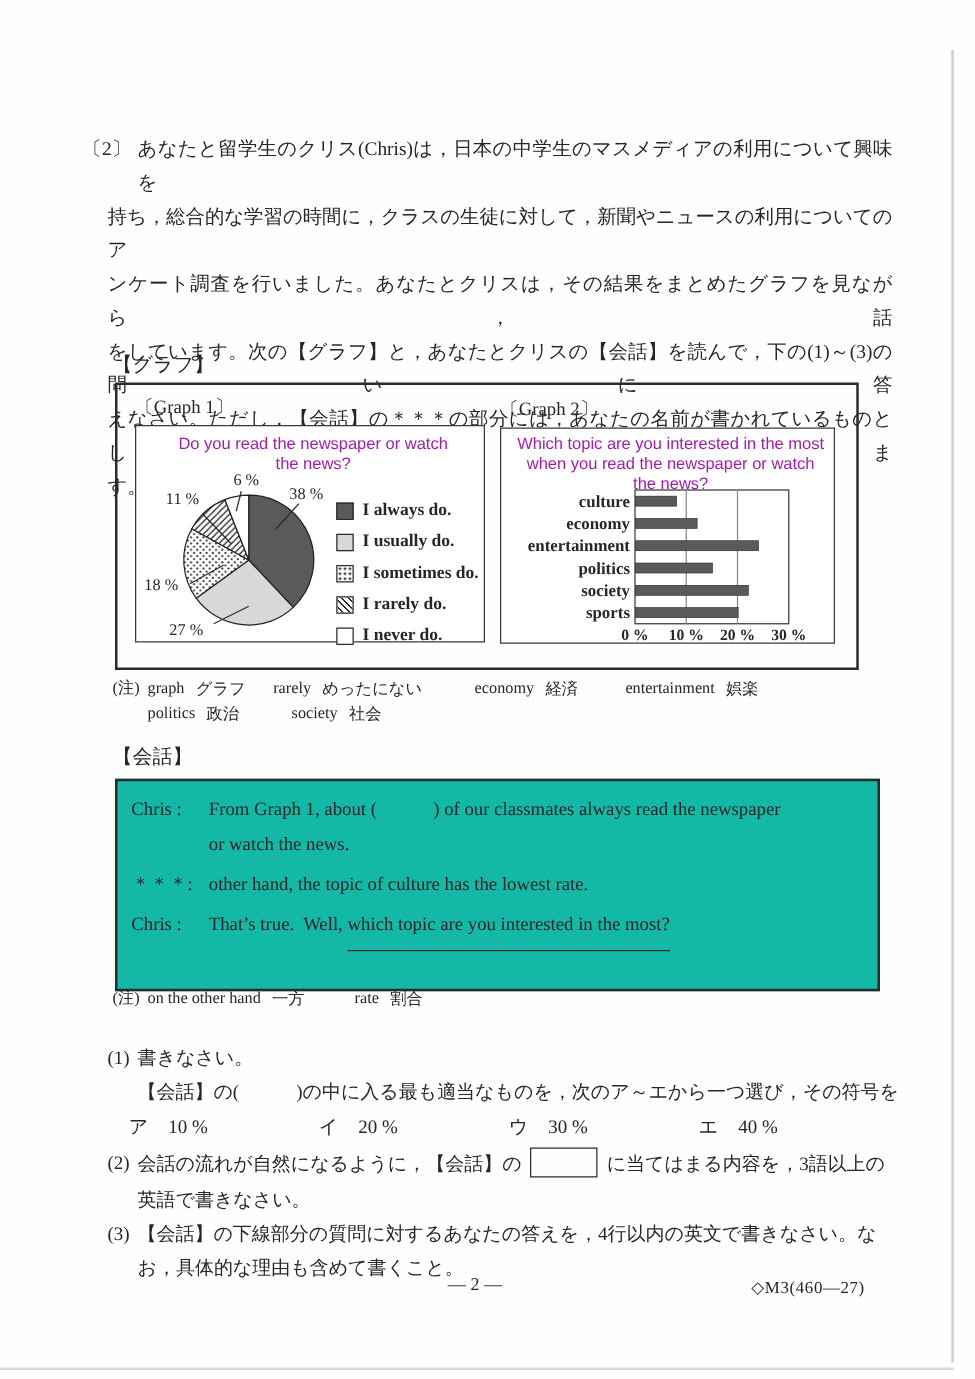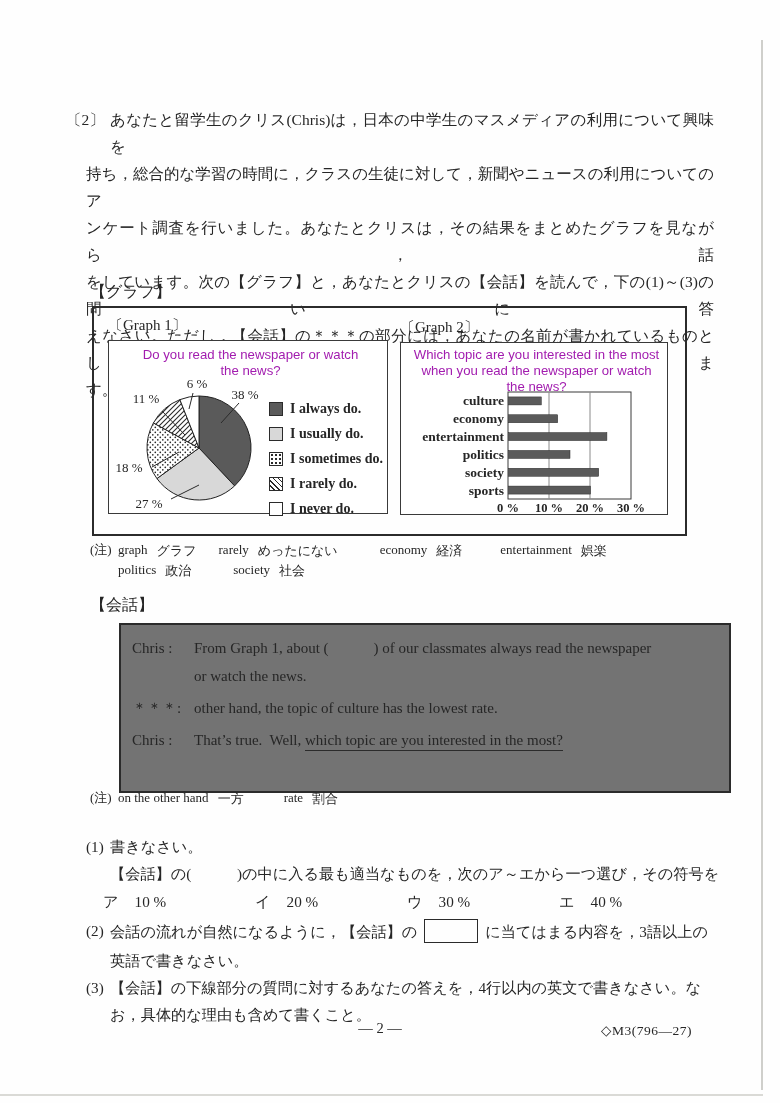--- a/index.html
+++ b/index.html
@@ -37,27 +37,27 @@
   
   .note-row{position:absolute;left:90px;font-size:13px;display:flex;align-items:baseline;}
   .note-row1{top:541px;}
   .note-row2{top:562px;}
   .note-label{width:28px;flex:none;}
   .note-pair{display:flex;gap:9px;white-space:pre;}
   .note-indent{width:28px;flex:none;}
   
   .conv-header{position:absolute;left:90px;top:595px;font-size:16px;}
   .conv-box{position:absolute;left:92px;top:623px;width:608px;height:157px;border:2px solid #2b2b2b;
-            background:#737373;padding-top:9px;margin-left:27px;}
+            background:#14b8a6;padding-top:9px;}
   .turn{display:flex;margin:0 0 4px 11px;font-size:15px;line-height:28px;}
   .spk{width:62px;flex:none;white-space:pre;}
   .txt{flex:1;}
   .cline{white-space:pre;}
   .blank-box{display:inline-block;width:50px;height:23px;border:1.5px solid #2b2b2b;vertical-align:-6px;margin:0 5px;}
-  .u{border-bottom:1.3px solid #2b2b2b;padding-bottom:2px;}
+  .u{border-bottom:1.3px solid #2b2b2b;padding-bottom:12px;}
   .conv-note{top:789px;}
   
   .questions{position:absolute;left:110px;top:833px;width:606px;font-size:15.2px;line-height:27px;}
   .q{position:relative;}
   .q-num{position:absolute;left:-24px;top:0;}
   .options{display:flex;margin:1px 0 2px -7px;}
   .option{width:152px;display:flex;gap:16px;white-space:pre;}
   .inline-blank{display:inline-block;width:52px;height:22px;border:1.5px solid #2b2b2b;vertical-align:-6px;margin:0 7px;}
   .qline{white-space:pre;}
   .q2line{line-height:30px;}
@@ -253,17 +253,17 @@
       <div class="qline">英語で書きなさい。</div>
     </div>
     <div class="q">
       <span class="q-num">(3)</span>
       <div class="qline">【会話】の下線部分の質問に対するあなたの答えを，4行以内の英文で書きなさい。な</div>
       <div class="qline">お，具体的な理由も含めて書くこと。</div>
     </div>
   </div>
 
   <div class="footer-page">— 2 —</div>
-  <div class="footer-code">◇M3(796—27)</div>
+  <div class="footer-code">◇M3(460—27)</div>
 
   <div class="edge-r"></div>
   <div class="edge-b"></div>
 </div>
 
 </body></html>

